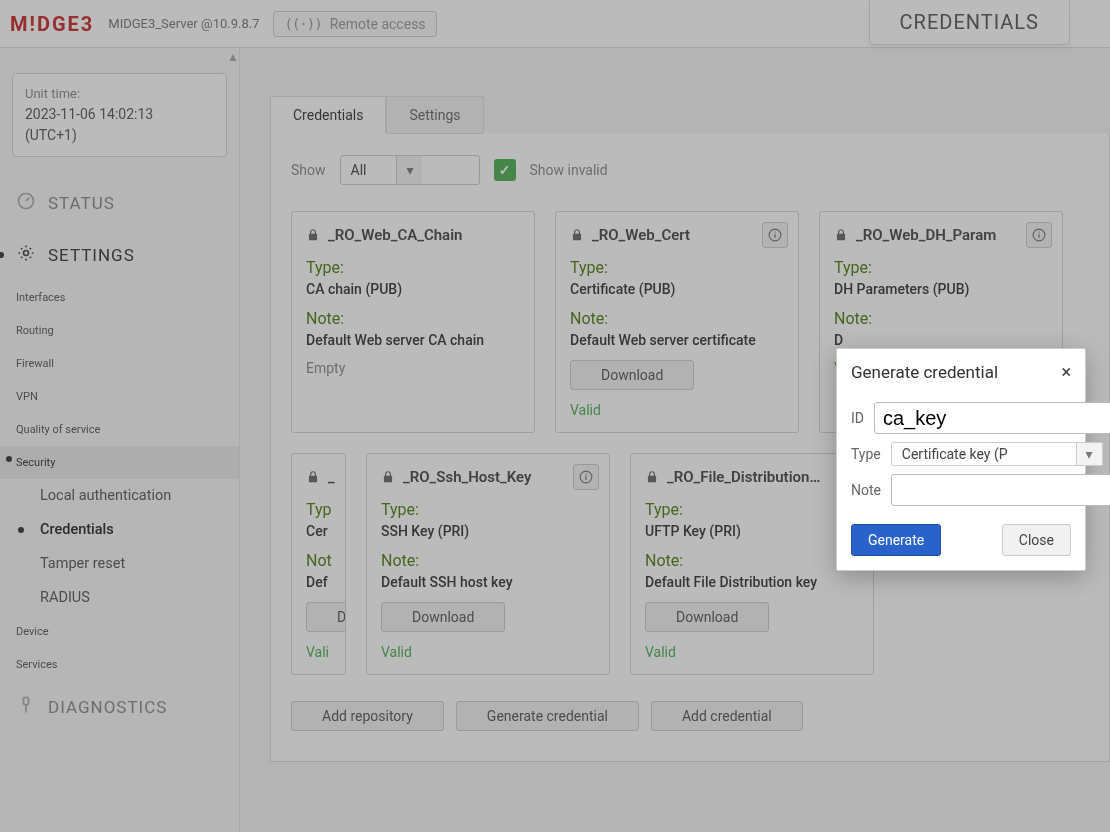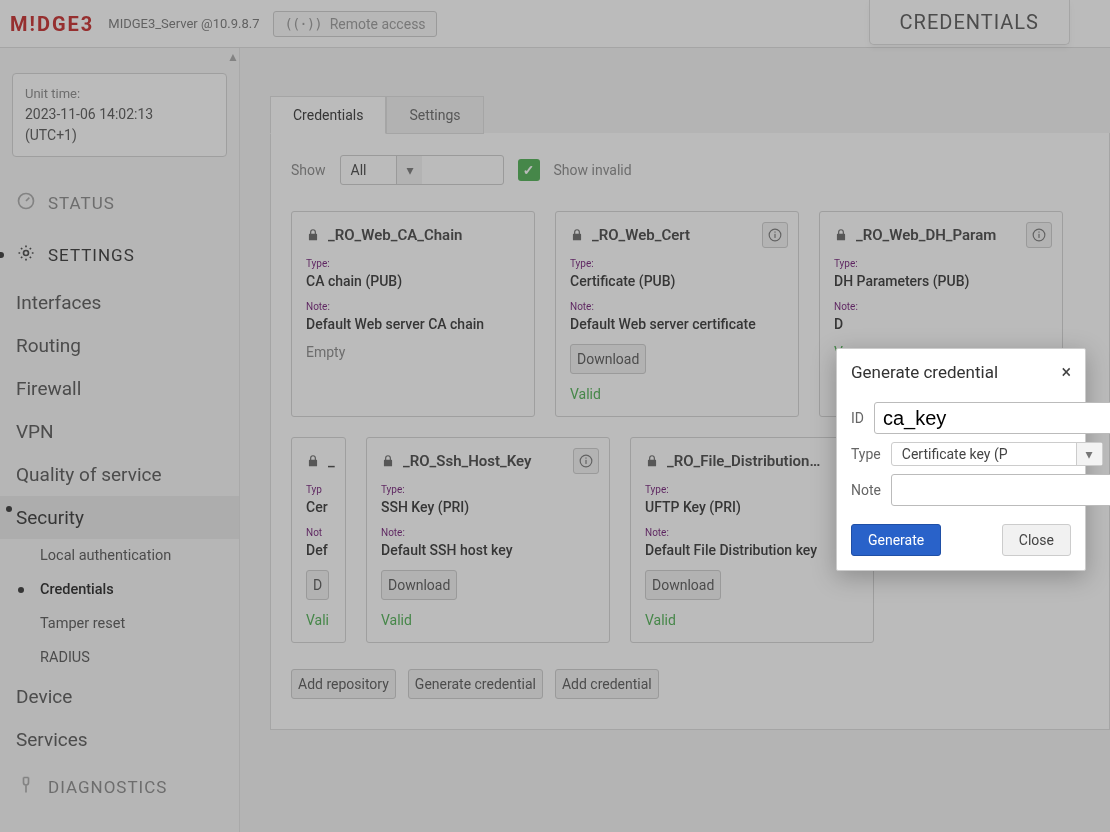--- a/index.html
+++ b/index.html
@@ -91,21 +91,21 @@
     font-size: 17px;
     color: #888;
     letter-spacing: 1px;
   }
   .nav-section-h.active { color: #333; }
   .nav-section-h svg { width: 20px; height: 20px; }
   .nav-item {
     display:block;
     padding: 10px 16px;
     color: #555;
-    font-size: 19px;
+    font-size: 11px;
     cursor: pointer;
   }
   .nav-item.active { background: #eaeaea; color:#333; }
   .nav-sub {
     padding-left: 40px;
     font-size: 14.5px;
     color: #555;
     height: 34px;
     display:flex;
     align-items:center;
@@ -206,26 +206,26 @@
   .info-btn {
     position:absolute;
     top:10px; right:10px;
     width:26px;height:26px;
     border:1px solid #ccc;
     border-radius:3px;
     display:flex;align-items:center;justify-content:center;
     color:#777;
     background:#f3f3f3;
   }
-  .card .kv { margin-bottom: 4px; color:#701a75; font-size:10px;}
+  .card .kv { margin-bottom: 4px; color:#4d7c0f; font-size:16px;}
   .card .val { color:#333; font-weight:500; margin-bottom:12px;}
   .btn-sm {
     border:1px solid #ccc;
     background:#f1f1f1;
-    padding:6px 6px;
+    padding:6px 30px;
     border-radius:3px;
     color:#555;
     display:inline-block;
     cursor:pointer;
   }
   .valid { color:#4caf50; margin-top:12px; }
   .empty { color:#888; margin-top:12px;}
   .actions-row {
     display:flex; gap:12px; margin-top:26px;
   }
@@ -359,21 +359,21 @@
   </div>
 
   <div class="main">
     <div class="tabs">
       <div class="tab active">Credentials</div>
       <div class="tab">Settings</div>
     </div>
     <div class="panel">
       <div class="toolbar-row">
         <span class="lbl">Show</span>
-        <div class="select" style="width:164px;">
+        <div class="select" style="width:140px;">
           <span class="val">All</span>
           <span class="caret">▾</span>
         </div>
         <div class="chk">✓</div>
         <span class="chk-label">Show invalid</span>
       </div>
 
       <div class="cards" id="cards">
           <div class="card">
             <h4>

